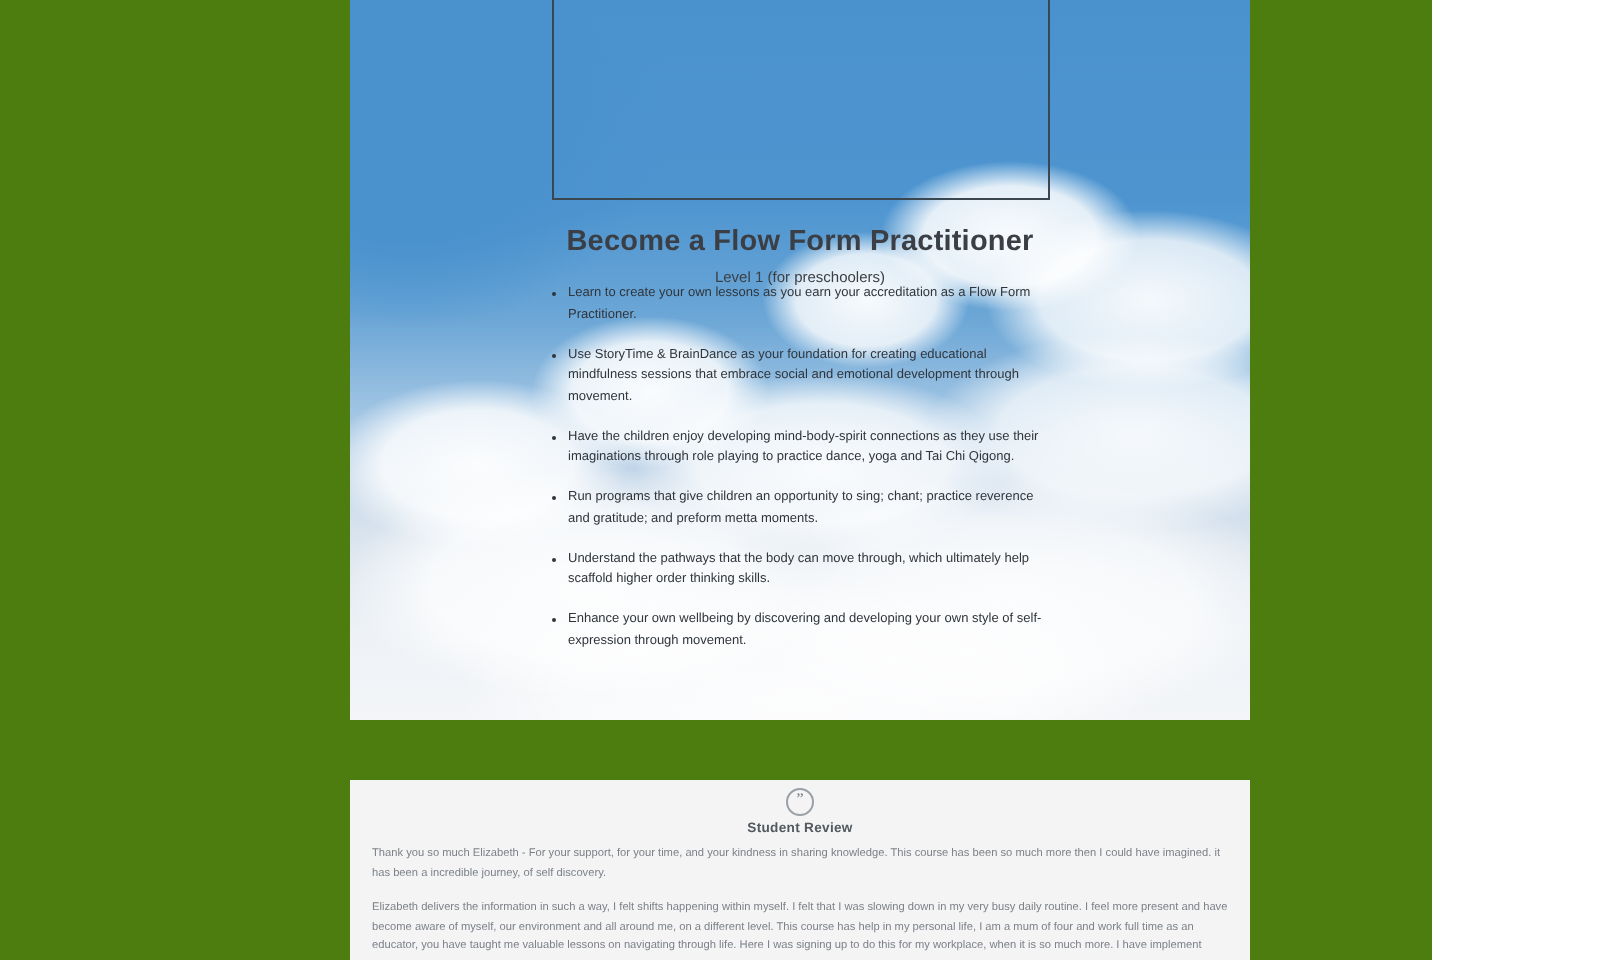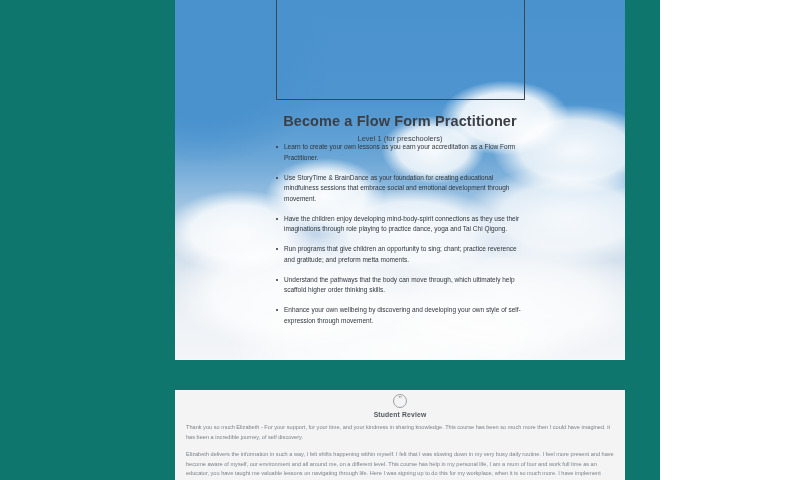--- a/index.html
+++ b/index.html
@@ -12,23 +12,23 @@
     background: #ffffff;
     font-family: "Liberation Sans", sans-serif;
     overflow: hidden;
     position: relative;
   }
 
   
   .page {
     position: absolute;
     left: 0; top: 0;
-    width: 660px;
+    width: 716px;
     height: 480px;
-    background: #0f766e;
+    background: #4d7c0f;
   }
 
   
   .hero {
     position: absolute;
     left: 175px;
     top: 0;
     width: 450px;
     height: 360px;
     overflow: hidden;

